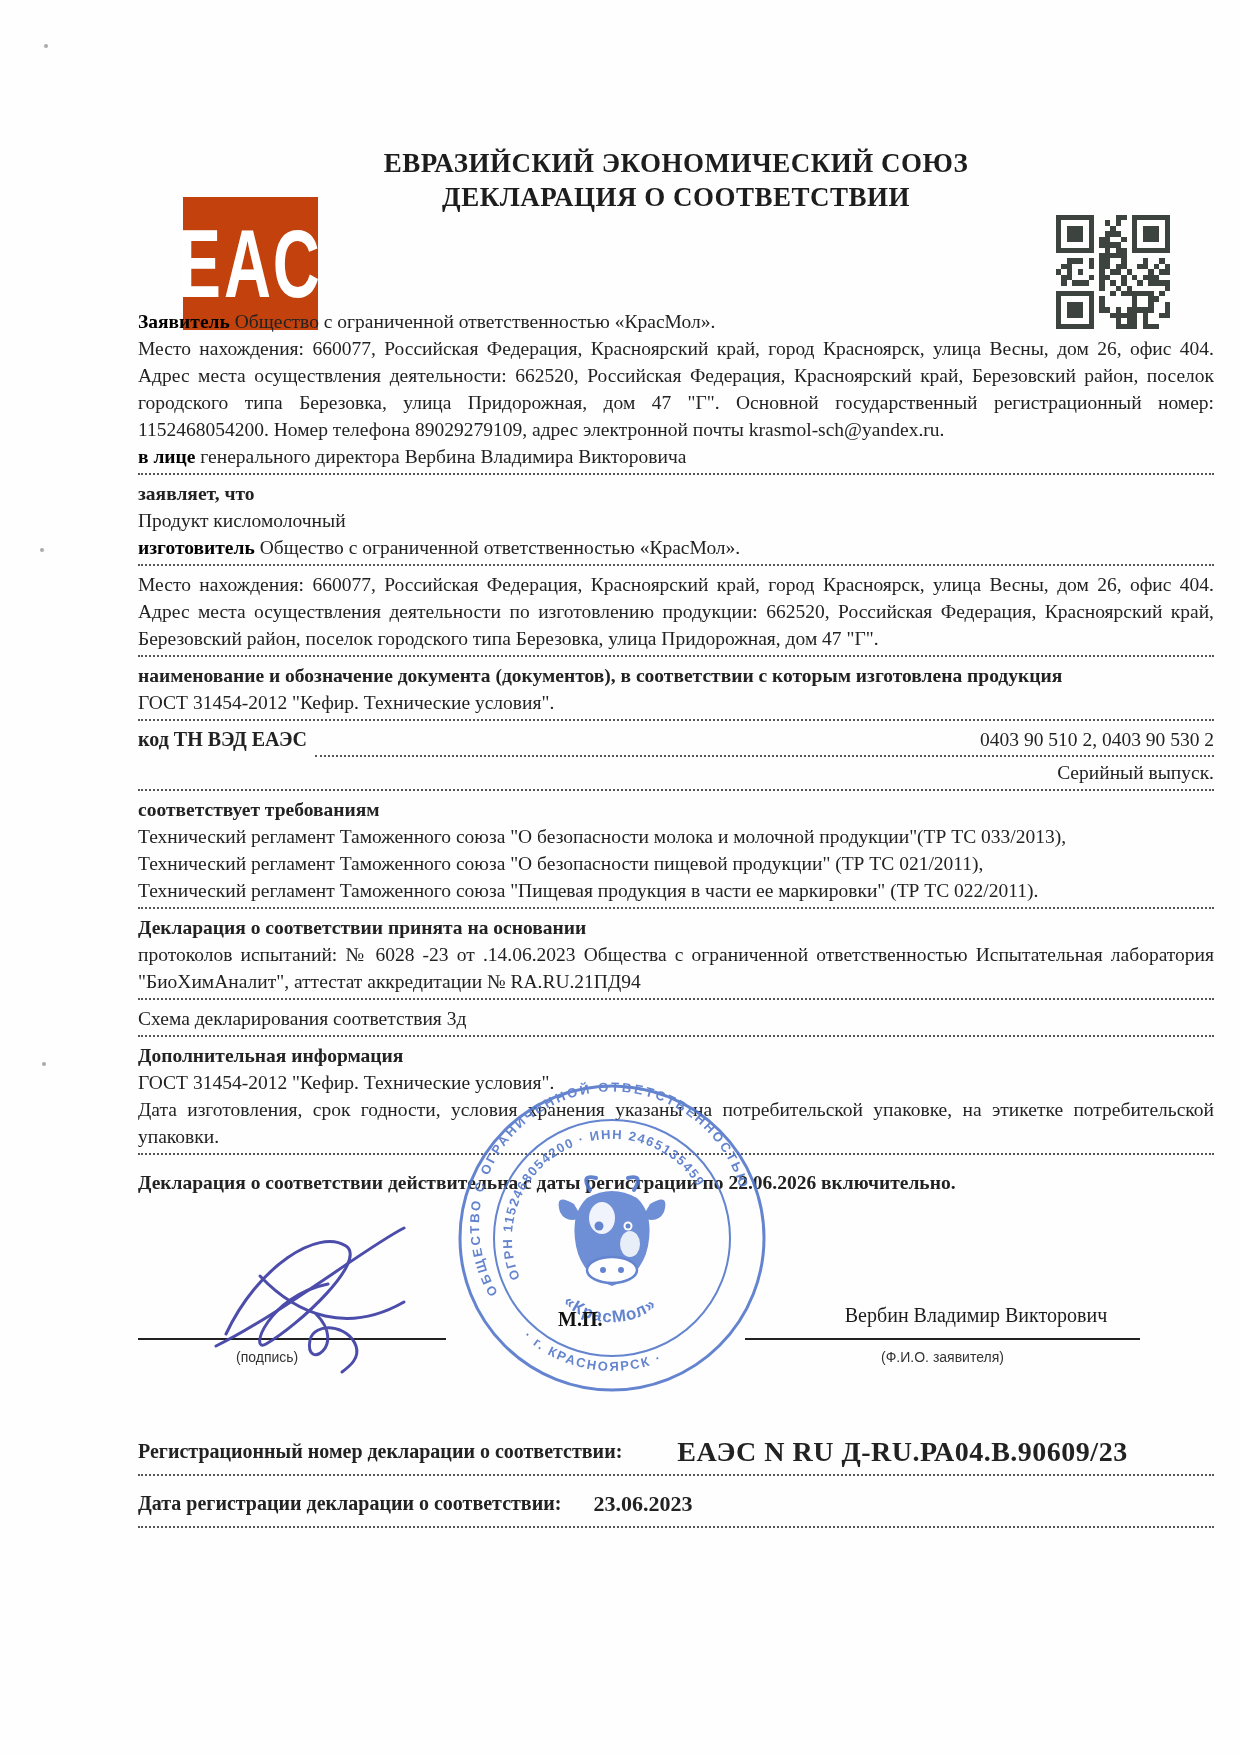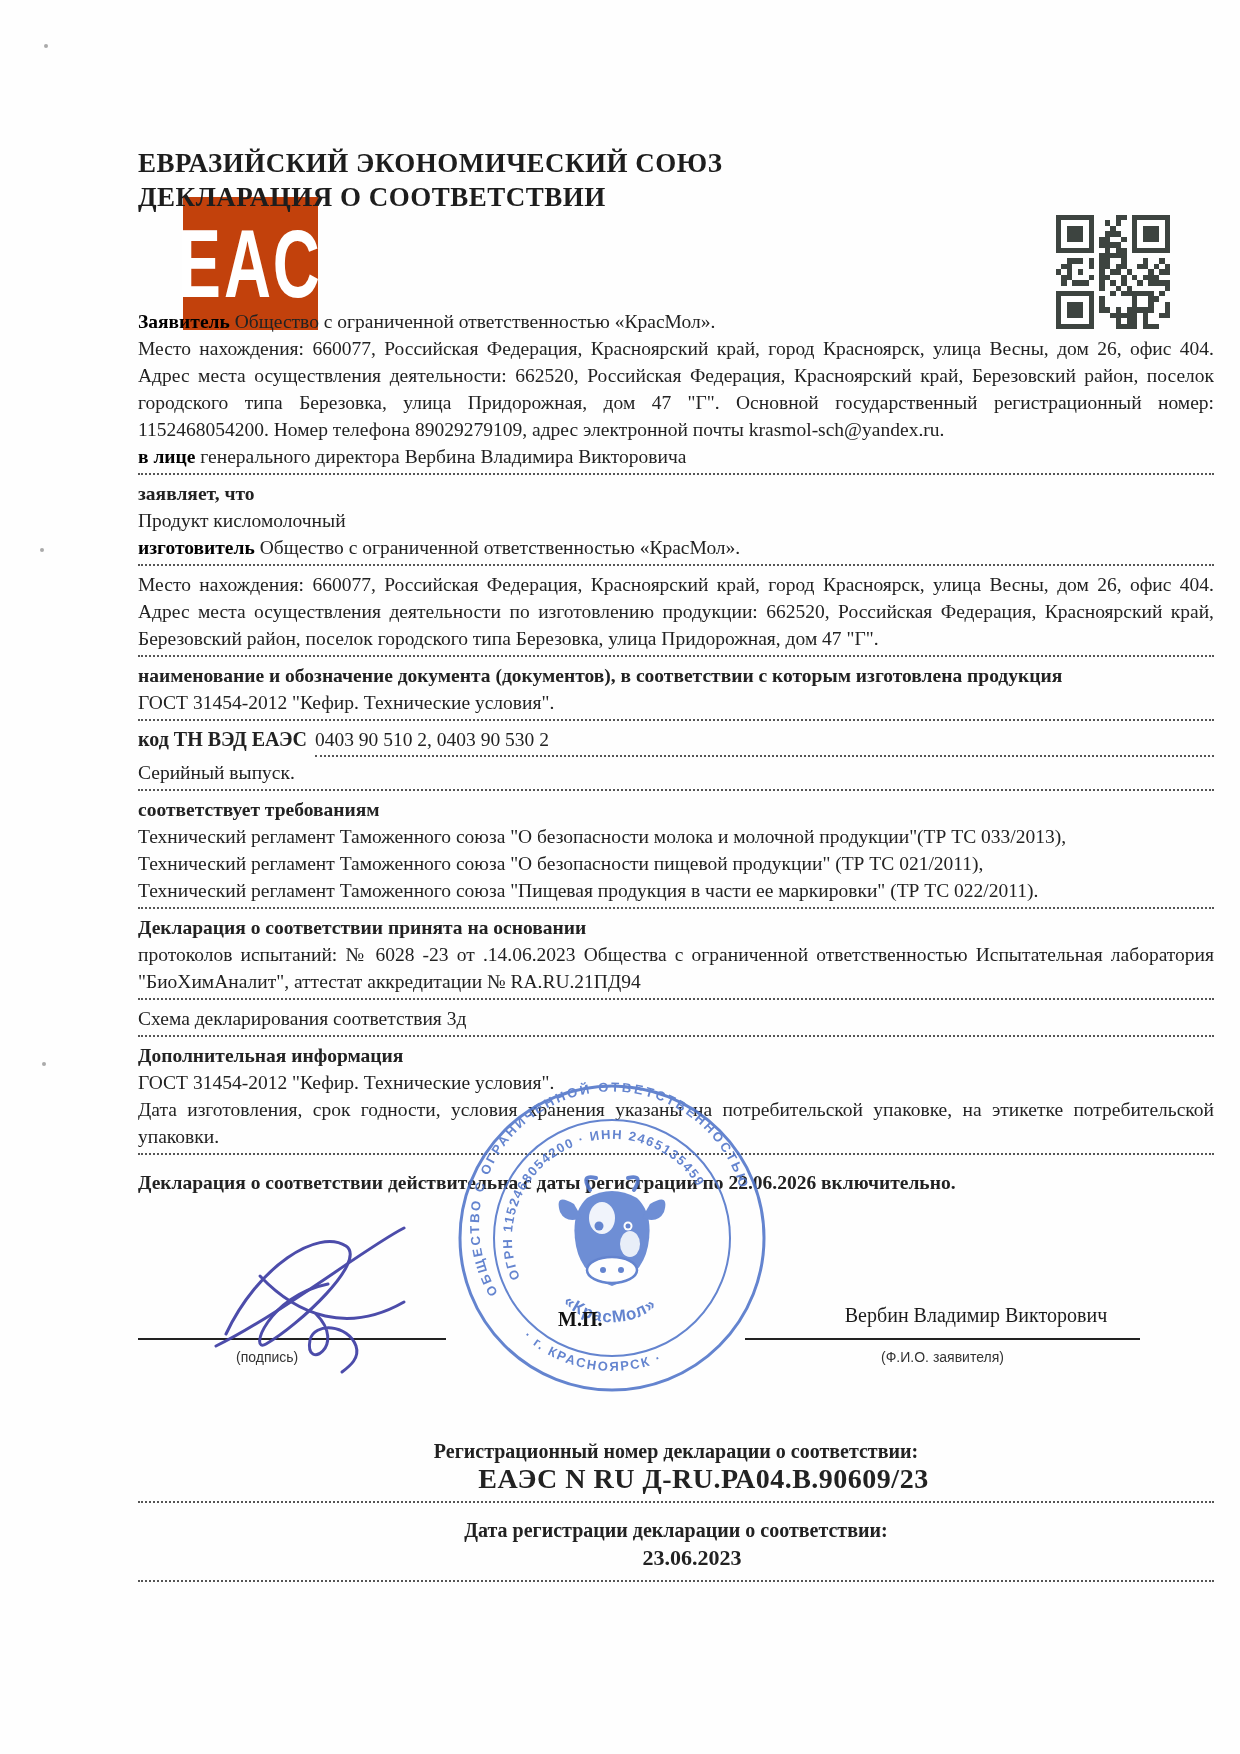--- a/index.html
+++ b/index.html
@@ -1,51 +1,51 @@
 <!DOCTYPE html>
 <html><head>
 <meta charset="utf-8">
 <style>
   html,body{margin:0;padding:0;background:#e8e8e8;}
   .page{position:relative;width:1240px;height:1754px;background:#fefefe;margin:0 auto;
         font-family:"Liberation Serif",serif;color:#222;overflow:hidden;}
   
-  .titleblock{position:absolute;top:146px;left:138px;width:1076px;text-align:left;
+  .titleblock{position:absolute;top:146px;left:138px;width:1076px;text-align:center;
               font-weight:bold;font-size:27px;line-height:34px;color:#1d1d1d;letter-spacing:.5px;}
   .eac-logo{position:absolute;left:183px;top:197px;width:135px;height:133px;background:#c2410c;
             display:flex;align-items:center;justify-content:center;}
   .eac-logo span{color:#fff;font-family:"Liberation Sans",sans-serif;font-weight:bold;
                  font-size:62px;letter-spacing:3px;transform:scale(1.05,1.55);}
   .qr{position:absolute;left:1056px;top:215px;width:114px;height:114px;}
   
   .content{position:absolute;left:138px;top:308px;width:1076px;font-size:19.5px;line-height:27px;}
   .content b{color:#000;}
   .sect{border-bottom:2.5px dotted #555;padding-bottom:3px;margin-bottom:5px;}
-  .nosect{margin-bottom:2px;}
+  .nosect{margin-bottom:2px;text-align:right;}
   .just{text-align:justify;}
   .row{display:flex;align-items:baseline;}
   .row .lbl{flex:0 0 auto;font-weight:bold;}
   .row .val-line{flex:1 1 auto;border-bottom:2.5px dotted #555;margin-left:8px;padding-bottom:2px;}
   .tnved-lbl{flex:0 0 214px;font-size:20px;}
   .bold-line{font-weight:bold;}
   
   .sig-area{position:relative;height:218px;margin-top:10px;}
   .sig-line{position:absolute;top:132px;left:0;width:308px;border-top:2px solid #222;}
   .sig-caption{position:absolute;top:138px;left:98px;font-family:"Liberation Sans",sans-serif;
                font-size:14px;color:#333;}
   .mp{position:absolute;top:100px;left:420px;font-weight:bold;font-size:20px;z-index:4;color:#111;}
   .fio{position:absolute;top:96px;left:638px;width:400px;text-align:center;font-size:20px;color:#1c1c1c;}
   .fio-line{position:absolute;top:132px;left:607px;width:395px;border-top:2px solid #222;}
   .fio-caption{position:absolute;top:138px;left:607px;width:395px;text-align:center;
                font-family:"Liberation Sans",sans-serif;font-size:14px;color:#333;}
   .signature-svg{position:absolute;left:70px;top:0px;z-index:3;}
   .stamp-svg{position:absolute;left:314px;top:-128px;z-index:2;opacity:.88;}
   
-  .reg-row{display:flex;align-items:center;border-bottom:2.5px dotted #555;
-           padding-bottom:9px;margin-top:14px;flex-direction:column;}
+  .reg-row{display:flex;align-items:flex-start;border-bottom:2.5px dotted #555;
+           padding-bottom:9px;margin-top:14px;}
   .reg-row .lbl{font-weight:bold;font-size:20px;}
   .reg-val{font-weight:bold;font-size:28px;margin-left:55px;letter-spacing:.5px;}
   .date-val{font-weight:bold;font-size:22px;margin-left:32px;}
   .speck{position:absolute;width:4px;height:4px;border-radius:50%;background:#aaa;}
 </style>
 </head>
 <body>
 
 <div class="page">
 

